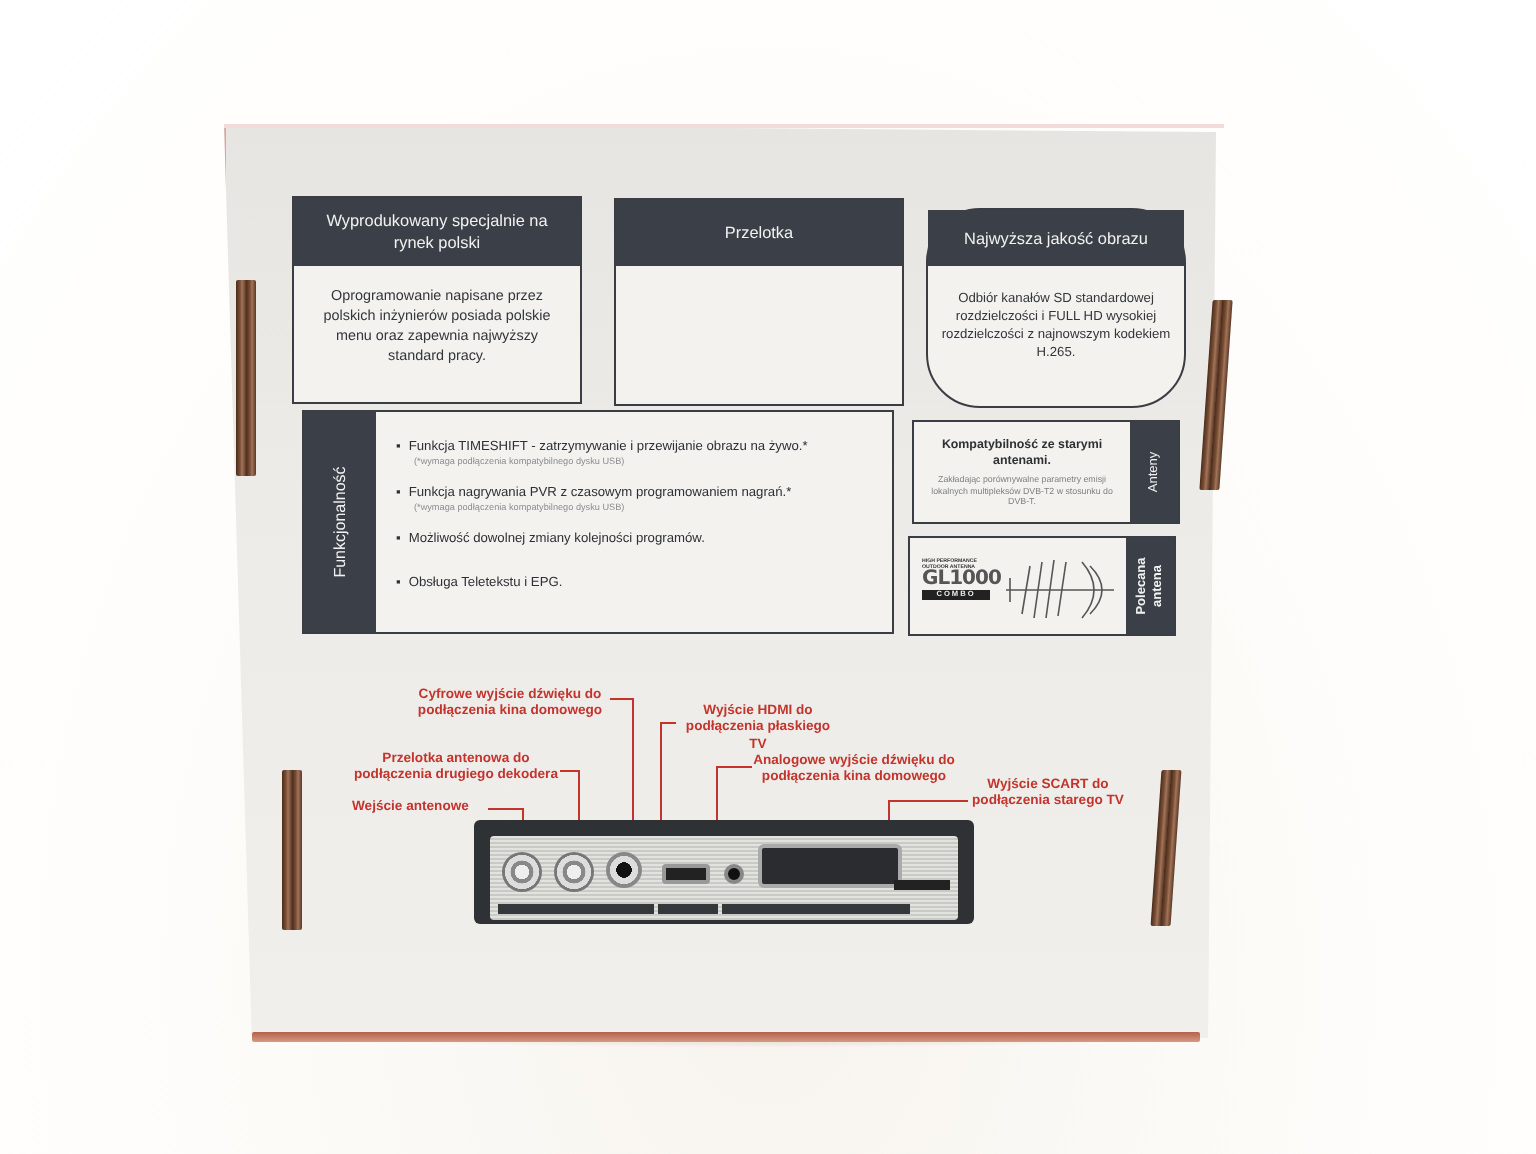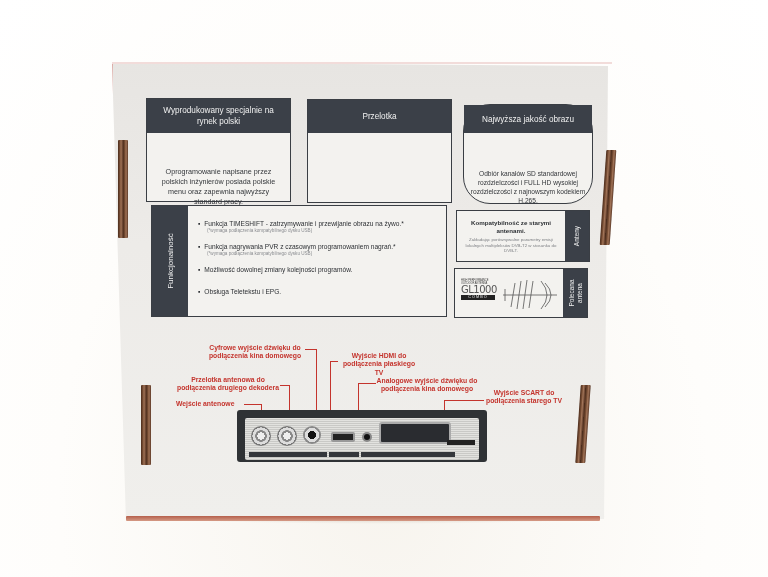--- a/index.html
+++ b/index.html
@@ -18,21 +18,21 @@
     border-left: 1px solid #d9a7a2; }
   .box-bottom-edge { position: absolute; left: 126px; top: 516px; width: 474px; height: 5px;
     background: linear-gradient(180deg, #b5604c, #d59a85); border-radius: 1px; }
   .box-top-edge { position: absolute; left: 112px; top: 62px; width: 500px; height: 2px;
     background: #f2dcda; }
 
   .flap { position: absolute; width: 10px; background: repeating-linear-gradient(90deg, #4a2c1c 0px, #7b5036 2px, #a27559 3px, #5c3826 5px); border-radius: 1px; }
 
   .panel { position: absolute; background: #f3f2ef; border: 1px solid #3a3e44; }
   .panel-head { background: #3b4048; color: #f1f1f1; text-align: center; font-size: 8.2px; line-height: 11px; padding: 5px 6px; display: flex; align-items: center; justify-content: center; }
-  .panel-body { color: #33363a; text-align: center; font-size: 7.2px; line-height: 10px; padding: 10px 10px; margin-top: 24px; }
+  .panel-body { color: #33363a; text-align: center; font-size: 7.2px; line-height: 10px; padding: 10px 10px; }
 
   .func-panel { position: absolute; left: 151px; top: 205px; width: 296px; height: 112px; background: #f3f2ef; border: 1px solid #3a3e44; }
   .func-side { position: absolute; left: 0; top: 0; width: 36px; height: 100%; background: #3b4048; }
   .func-side span { position: absolute; left: 50%; top: 50%; transform: translate(-50%,-50%) rotate(-90deg); color: #f1f1f1; font-size: 8px; white-space: nowrap; }
   .func-list { position: absolute; left: 46px; top: 14px; right: 6px; }
   .func-item { margin-bottom: 9px; }
   .func-main { font-size: 6.6px; color: #2d3034; line-height: 8px; }
   .func-main::before { content: "\25AA"; margin-right: 4px; }
   .func-note { font-size: 4.6px; color: #8a8c90; padding-left: 9px; line-height: 6px; }
 
@@ -111,21 +111,21 @@
   </div>
 
   <div class="ant-panel" style="left:456px; top:210px; width:134px; height:52px;">
     <div class="ant-title">Kompatybilność ze starymi antenami.</div>
     <div class="ant-desc">Zakładając porównywalne parametry emisji lokalnych multipleksów DVB-T2 w stosunku do DVB-T.</div>
     <div class="ant-side">
       <span>Anteny</span>
     </div>
   </div>
 
-  <div class="ant-panel" style="left:454px; top:268px; width:134px; height:50px;">
+  <div class="ant-panel" style="left:454px; top:268px; width:134px; height:50px;font-weight:bold;">
     <div class="gl-logo">
       <div class="gl-small">HIGH PERFORMANCE OUTDOOR ANTENNA</div>
       <div class="gl-big">GL1000</div>
       <div class="gl-combo">COMBO</div>
     </div>
     <svg style="position:absolute; left:46px; top:6px;" width="60" height="38" viewBox="0 0 60 38">
       <g stroke="#555" stroke-width="0.8" fill="none">
         <line x1="2" y1="20" x2="56" y2="20"></line>
         <line x1="14" y1="8" x2="10" y2="32"></line>
         <line x1="20" y1="6" x2="16" y2="34"></line>

